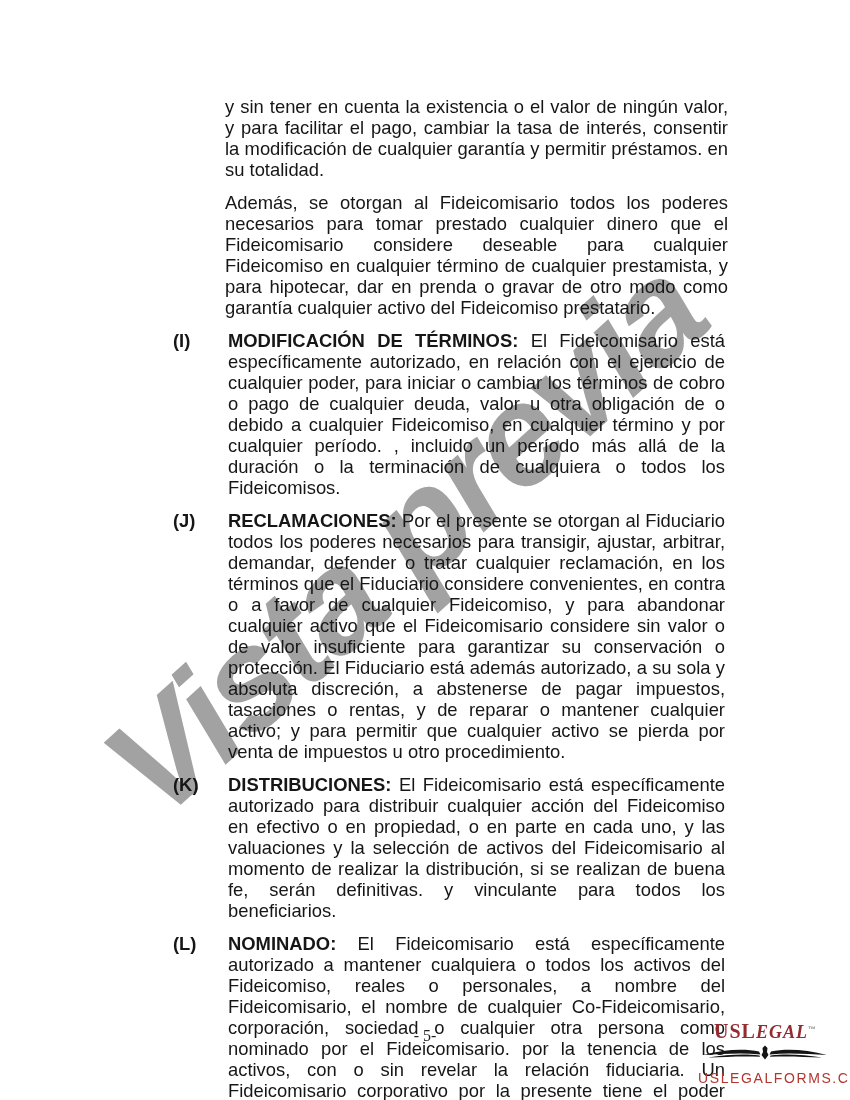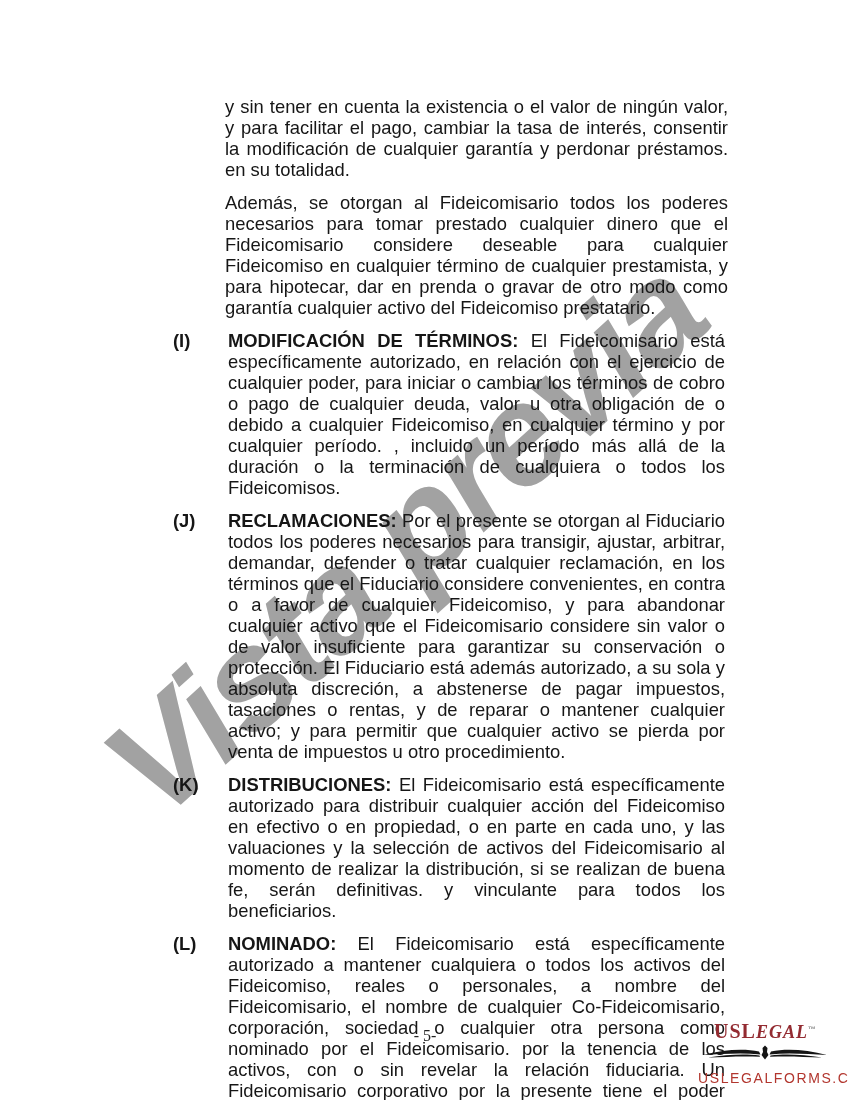--- a/index.html
+++ b/index.html
@@ -118,21 +118,21 @@
 </style>
 </head>
 <body>
 
 <div class="page">
 
   <div class="watermark">Vista previa</div>
 
   <div class="content">
 
-    <p class="para">y sin tener en cuenta la existencia o el valor de ningún valor, y para facilitar el pago, cambiar la tasa de interés, consentir la modificación de cualquier garantía y perdonar préstamos. en su totalidad.</p>
+    <p class="para">y sin tener en cuenta la existencia o el valor de ningún valor, y para facilitar el pago, cambiar la tasa de interés, consentir la modificación de cualquier garantía y permitir préstamos. en su totalidad.</p>
 
     <p class="para">Además, se otorgan al Fideicomisario todos los poderes necesarios para tomar prestado cualquier dinero que el Fideicomisario considere deseable para cualquier Fideicomiso en cualquier término de cualquier prestamista, y para hipotecar, dar en prenda o gravar de otro modo como garantía cualquier activo del Fideicomiso prestatario.</p>
 
     <div class="sec">
       <span class="label">(I)</span>
       <p class="body"><b>MODIFICACIÓN DE TÉRMINOS:</b> <span>El Fideicomisario está específicamente autorizado, en relación con el ejercicio de cualquier poder, para iniciar o cambiar los términos de cobro o pago de cualquier deuda, valor u otra obligación de o debido a cualquier Fideicomiso, en cualquier término y por cualquier período. , incluido un período más allá de la duración o la terminación de cualquiera o todos los Fideicomisos.</span></p>
     </div>
 
     <div class="sec">
       <span class="label">(J)</span>

